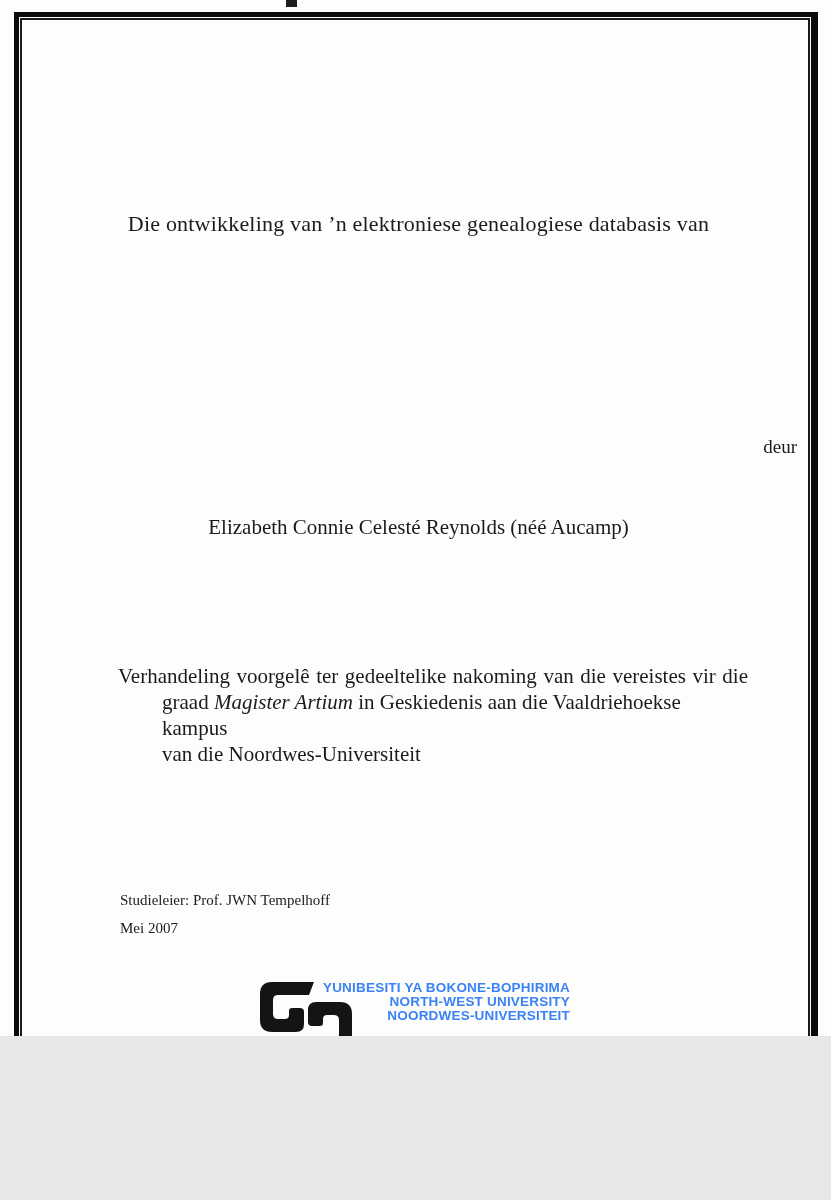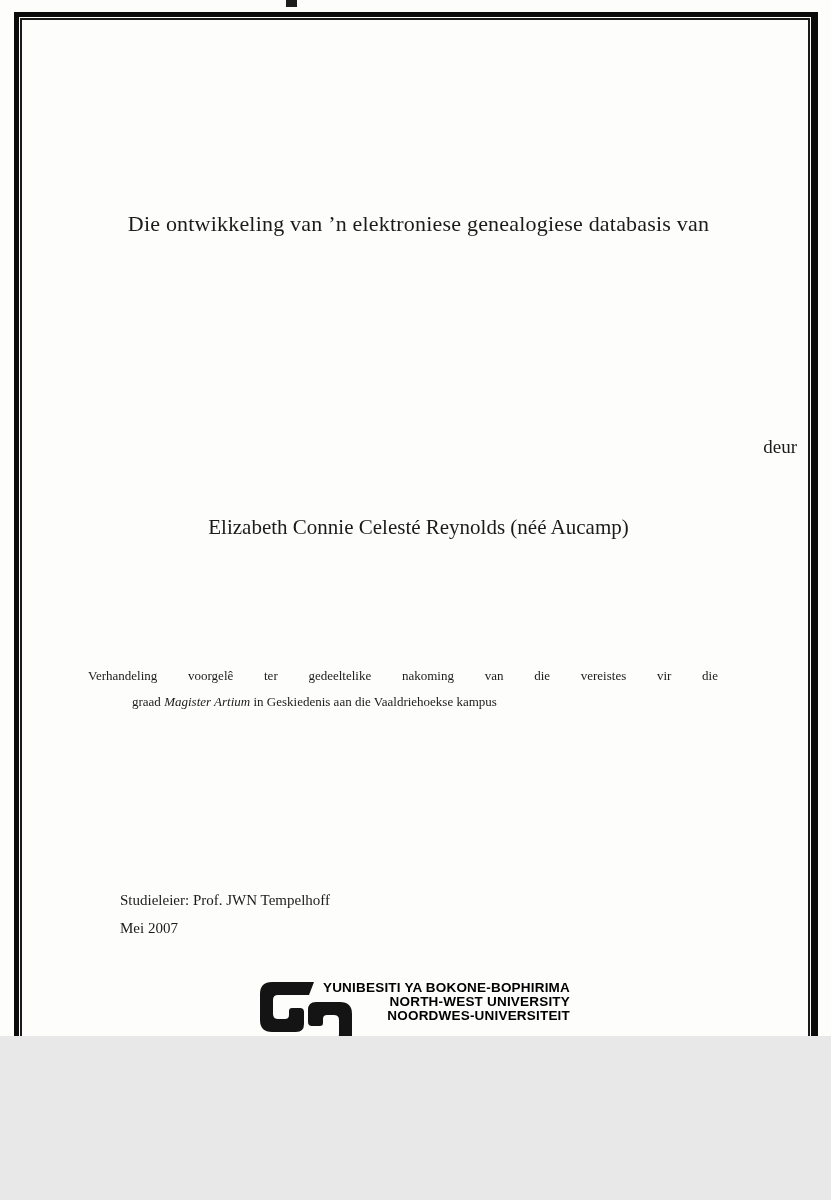--- a/index.html
+++ b/index.html
@@ -28,38 +28,38 @@
   .smudge-b{position:absolute;left:301px;top:1056px;width:37px;height:3px;background:rgba(110,110,110,.38);border-radius:2px;}
 
   .centered{position:absolute;left:40px;right:34px;text-align:center;}
   .title-line{font-size:22px;line-height:1.25;letter-spacing:.2px;}
   .title-1{top:210px;}
   .title-2{top:254px;}
   .byline{top:436px;font-size:19px;text-align:right;}
   .author{top:515px;font-size:21px;}
 
   .declaration{
-    position:absolute;left:88px;top:663px;width:630px;
-    font-size:13px;line-height:26px;
+    position:absolute;left:118px;top:663px;width:630px;
+    font-size:21px;line-height:26px;
   }
   .decl-just{display:block;text-align:justify;text-align-last:justify;}
   .decl-line{display:block;margin-left:44px;}
   .ital{font-style:italic;}
 
   .credits{
     position:absolute;left:120px;top:886px;
     font-size:15px;line-height:28px;
   }
 
   .logo-mark{position:absolute;left:258px;top:982px;width:96px;height:70px;}
   .logo-text{
     position:absolute;top:981px;right:261px;
     font-family:"Liberation Sans","DejaVu Sans",sans-serif;
     font-weight:700;font-size:13.5px;line-height:13.8px;
-    letter-spacing:.2px;color:#000000;
+    letter-spacing:.2px;color:#3b82f6;
     text-align:right;white-space:nowrap;
   }
 </style>
 </head>
 <body>
 
 <div class="page">
 
   <div class="frame">
     <div class="frame-inner"></div>
@@ -69,20 +69,21 @@
 
   <div class="centered title-line title-1">Die ontwikkeling van ’n elektroniese genealogiese databasis van</div>
 
   <div class="centered byline">deur</div>
 
   <div class="centered author">Elizabeth Connie Celesté Reynolds (néé Aucamp)</div>
 
   <div class="declaration">
     <span class="decl-just">Verhandeling voorgelê ter gedeeltelike nakoming van die vereistes vir die</span>
     <span class="decl-line"><span>graad </span><span class="ital">Magister Artium</span><span> in Geskiedenis aan die Vaaldriehoekse kampus</span></span>
+    <span class="decl-line">van die Noordwes-Universiteit</span>
   </div>
 
   <div class="credits">
     <div>Studieleier: Prof. JWN Tempelhoff</div>
     <div>Mei 2007</div>
   </div>
 
   <svg class="logo-mark" viewBox="0 0 96 70" aria-hidden="true">
     <path id="halflink" d="M 14 0 H 56 L 51 13 H 20 Q 15 13 15 18 V 32 Q 15 37 20 37 H 27 Q 31 37 31 33
              V 29 Q 31 26 34 26 H 42 Q 46 26 46 30 V 42 Q 46 50 38 50 H 14 Q 2 50 2 38

